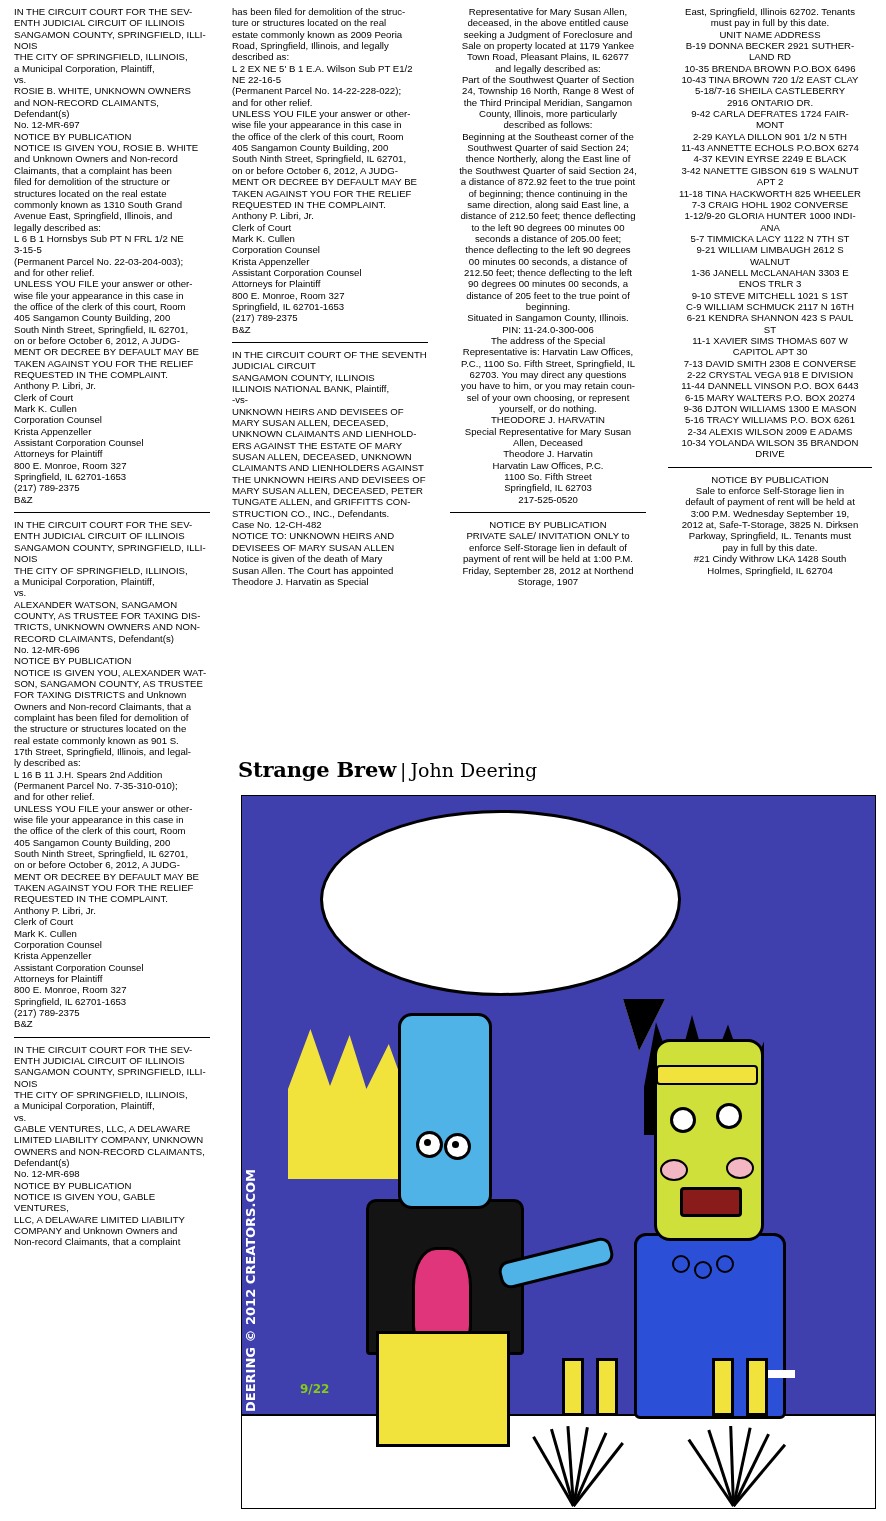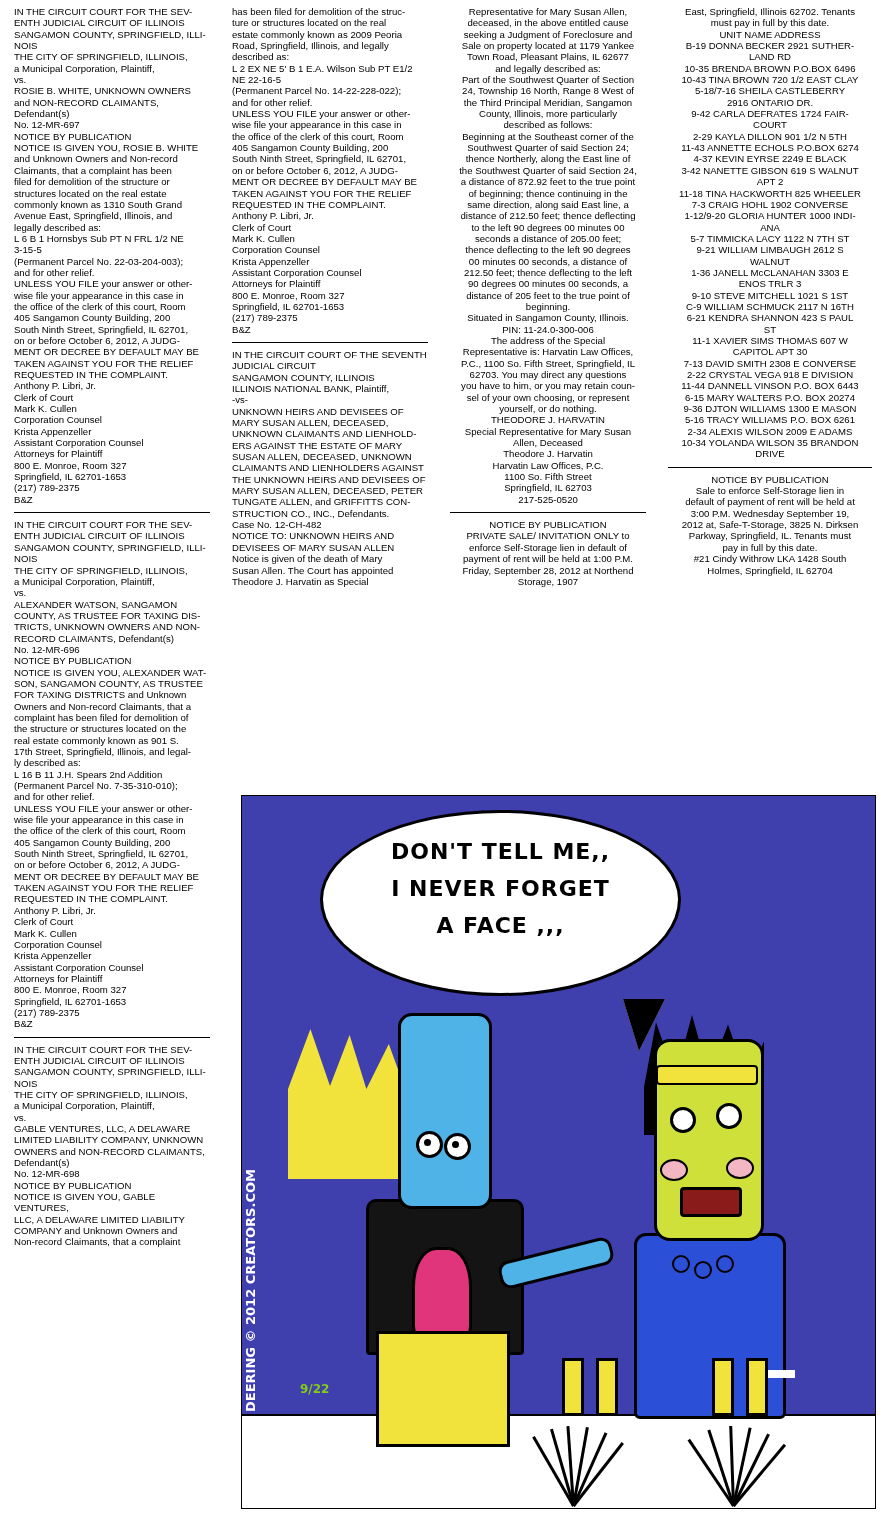--- a/index.html
+++ b/index.html
@@ -317,21 +317,21 @@
           <div class="para">East, Springfield, Illinois 62702. Tenants</div>
           <div class="para">must pay in full by this date.</div>
           <div class="para">UNIT  NAME  ADDRESS</div>
           <div class="para">B-19  DONNA BECKER  2921 SUTHER-</div>
           <div class="para">LAND RD</div>
           <div class="para">10-35  BRENDA BROWN  P.O.BOX 6496</div>
           <div class="para">10-43  TINA BROWN  720 1/2 EAST CLAY</div>
           <div class="para">5-18/7-16  SHEILA CASTLEBERRY</div>
           <div class="para">2916 ONTARIO DR.</div>
           <div class="para">9-42  CARLA DEFRATES  1724 FAIR-</div>
-          <div class="para">COURT</div>
+          <div class="para">MONT</div>
           <div class="para">2-29  KAYLA DILLON  901 1/2 N 5TH</div>
           <div class="para">11-43  ANNETTE ECHOLS  P.O.BOX 6274</div>
           <div class="para">4-37  KEVIN EYRSE  2249 E BLACK</div>
           <div class="para">3-42  NANETTE GIBSON  619 S WALNUT</div>
           <div class="para">APT 2</div>
           <div class="para">11-18  TINA HACKWORTH 825 WHEELER</div>
           <div class="para">7-3  CRAIG HOHL  1902 CONVERSE</div>
           <div class="para">1-12/9-20  GLORIA HUNTER 1000 INDI-</div>
           <div class="para">ANA</div>
           <div class="para">5-7  TIMMICKA LACY  1122 N 7TH ST</div>
@@ -363,20 +363,23 @@
           <div class="para">3:00 P.M. Wednesday  September 19,</div>
           <div class="para">2012 at, Safe-T-Storage, 3825 N. Dirksen</div>
           <div class="para">Parkway, Springfield, IL.  Tenants must</div>
           <div class="para">pay in full by this date.</div>
           <div class="para">#21 Cindy Withrow LKA 1428 South</div>
           <div class="para">Holmes, Springfield, IL  62704</div>
         </div>
       </div>
   </div>
 
+  <div class="comic-title">
+    <span class="strange">Strange Brew</span><span class="bar">|</span><span class="author">John Deering</span>
+  </div>
 
   <div class="comic">
     <div class="comic-inner">
       <div class="sky"></div>
       <div class="ground"></div>
       <div class="groundline"></div>
 
       <div class="charA">
         <div class="hairA"></div>
         <div class="bodyA"></div>
@@ -432,25 +435,20 @@
       <div class="brush brushB">
         <span style="transform:rotate(-34deg)"></span>
           <span style="transform:rotate(-18deg)"></span>
         <span style="transform:rotate(-2deg)"></span>
           <span style="transform:rotate(12deg)"></span>
         <span style="transform:rotate(26deg)"></span>
           <span style="transform:rotate(40deg)"></span>
       </div>
 
       <div class="bubble">
-        <div class="bubble-text">
-          <div class="bt1">DON'T TELL ME,,</div>
-          <div class="bt2">I NEVER FORGET</div>
-          <div class="bt3">A FACE ,,,</div>
-        </div>
         <div class="tail"></div>
       </div>
 
       <div class="sig">DEERING © 2012 CREATORS.COM</div>
       <div class="datetag">9/22</div>
     </div>
   </div>
 
 </div>
 

